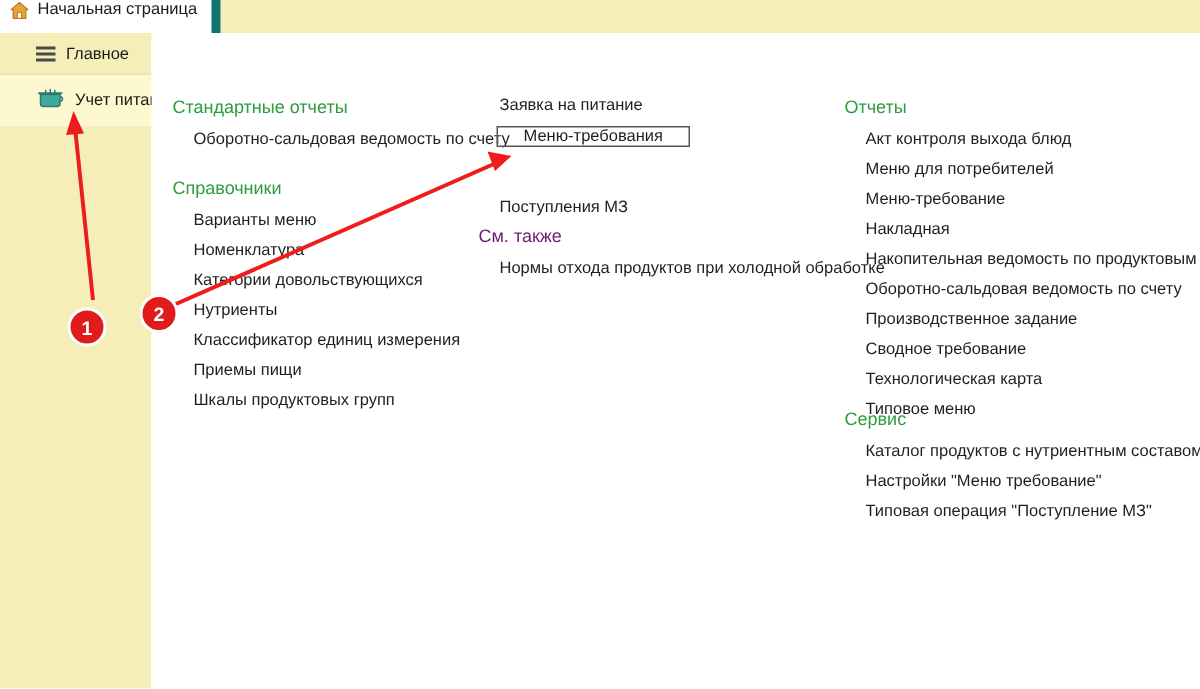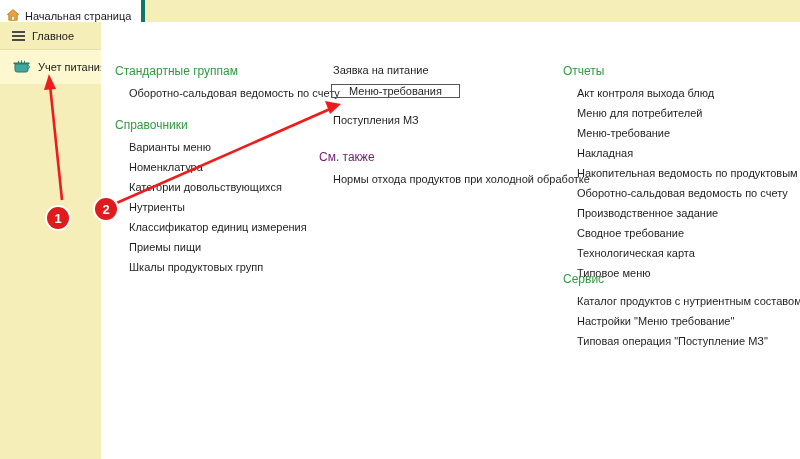--- a/index.html
+++ b/index.html
@@ -28,25 +28,25 @@
     position: absolute;
     left: 0; top: 0;
     width: 800px; height: 22px;
     background: #f5eeb9;
     border-bottom: 1px solid #e4dca0;
     display: flex;
     align-items: center;
   }
   .tab-start {
     display: flex;
-    align-items: flex-end;
+    align-items: flex-start;
     height: 22px;
     padding: 0 10px 0 6px;
     background: #ffffff;
-    border-right: 4px solid #0f766e;
+    border-right: 6px solid #0f766e;
     box-sizing: border-box;
   }
   .tab-start .home-icon {
     width: 14px; height: 14px;
     margin-right: 5px;
     display: inline-block;
     position: relative;
   }
   .tab-start .home-icon svg { display: block; }
   .tab-start .tab-label {
@@ -61,21 +61,21 @@
     left: 0; top: 22px;
     width: 101px;
     height: 437px;
     background: #f5eeb9;
     box-sizing: border-box;
   }
   .side-item {
     display: flex;
     align-items: center;
     height: 28px;
-    padding-left: 12px;
+    padding-left: 24px;
     box-sizing: border-box;
     cursor: default;
   }
   .side-item .side-label {
     font-size: 11px;
     color: #1a1a1a;
     margin-left: 7px;
     white-space: nowrap;
   }
   .side-item.main {
@@ -210,41 +210,41 @@
         </svg>
       </span>
       <span class="side-label">Учет питания</span>
     </div>
   </div>
 
   <div class="content">
 
     <div class="col col-1">
       <div class="g-standard">
-        <div class="group-title">Стандартные группам</div>
+        <div class="group-title">Стандартные отчеты</div>
         <a class="link">Оборотно-сальдовая ведомость по счету</a>
       </div>
 
       <div class="g-spravoch">
         <div class="group-title">Справочники</div>
         <a class="link">Варианты меню</a>
         <a class="link">Номенклатура</a>
         <a class="link">Категории довольствующихся</a>
         <a class="link">Нутриенты</a>
         <a class="link">Классификатор единиц измерения</a>
         <a class="link">Приемы пищи</a>
         <a class="link">Шкалы продуктовых групп</a>
       </div>
     </div>
 
     <div class="col col-2">
       <div class="g-docs">
         <a class="link">Заявка на питание</a>
         <a class="link highlight">Меню-требования</a>
-        <a class="link" style="margin-top:8px;">Поступления МЗ</a>
+        <a class="link" style="margin-top:26px;">Поступления МЗ</a>
       </div>
 
       <div class="g-seealso">
         <div class="group-title plain">См. также</div>
         <a class="link">Нормы отхода продуктов при холодной обработке</a>
       </div>
     </div>
 
     <div class="col col-3">
       <div class="g-reports">

